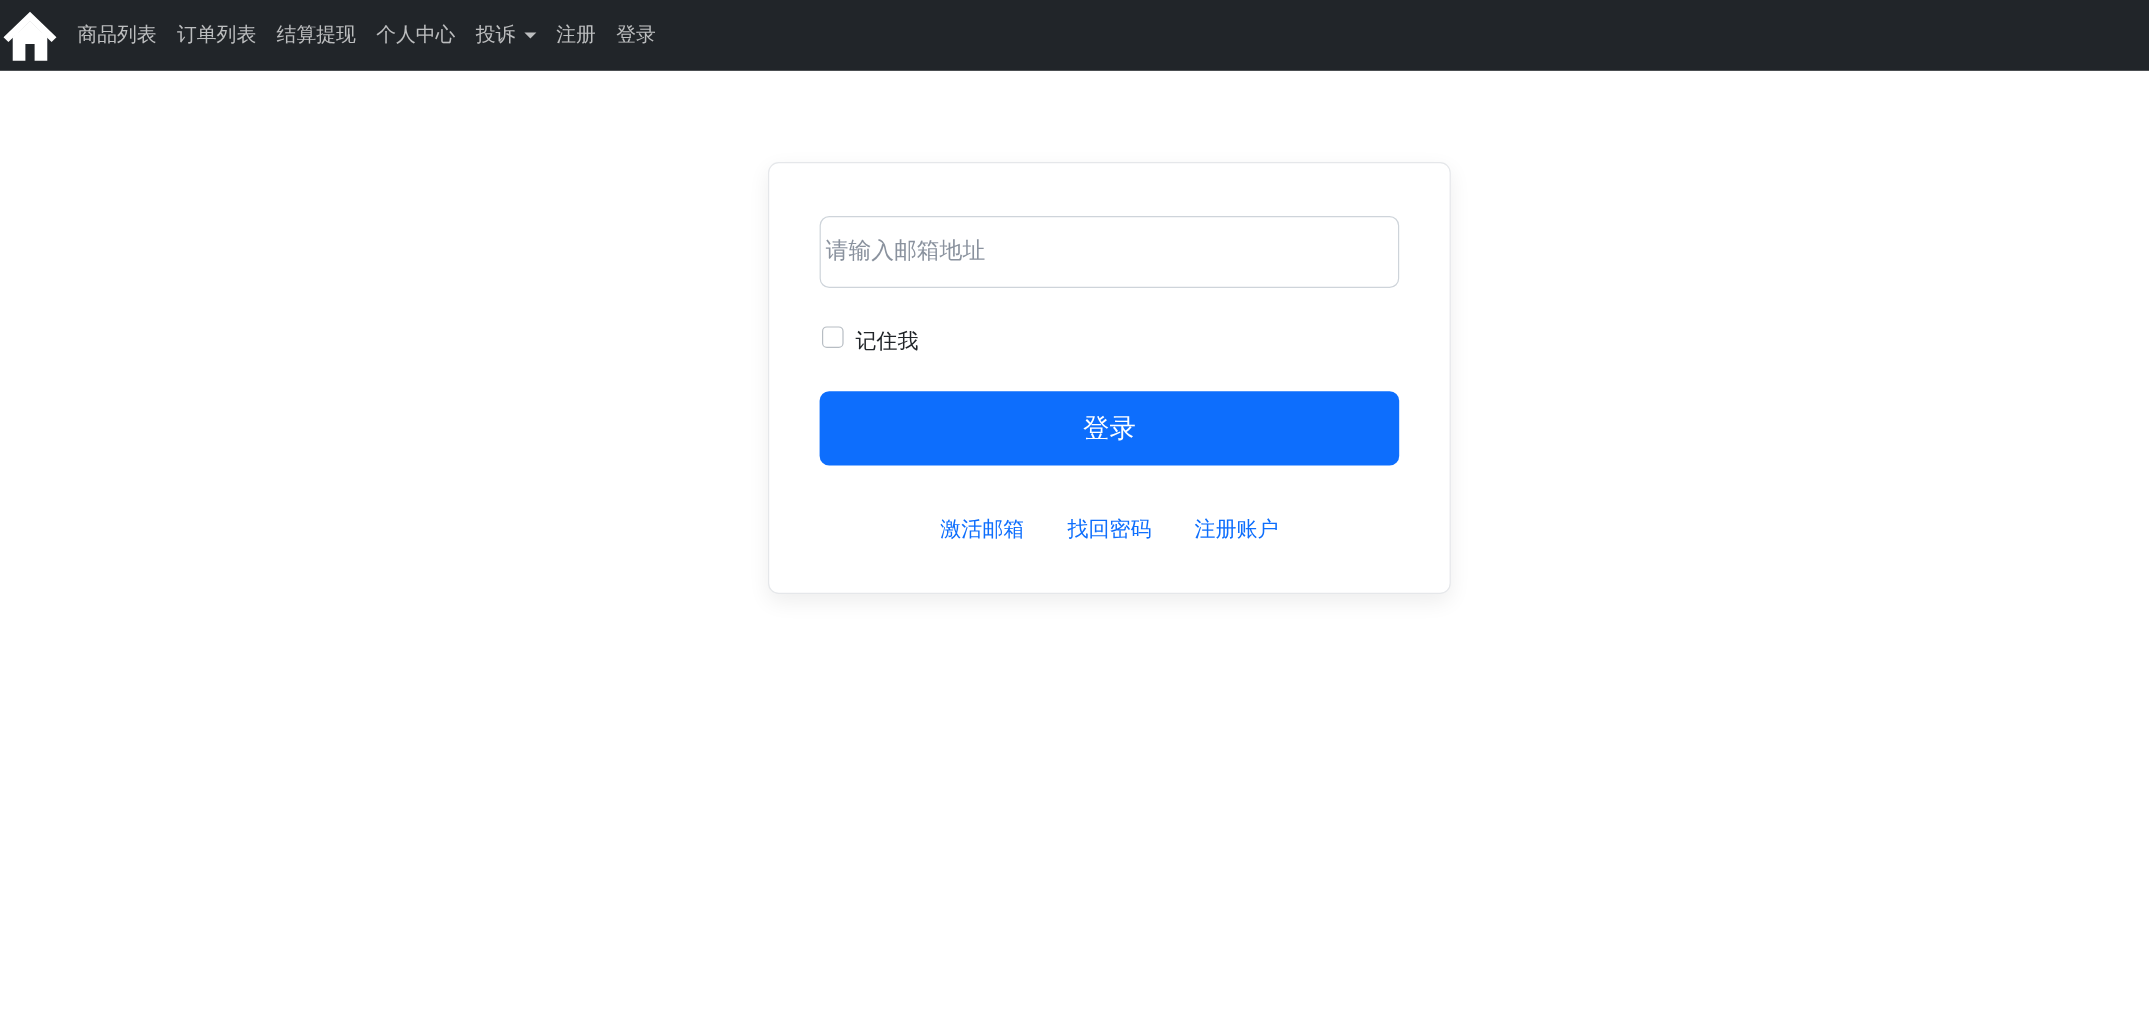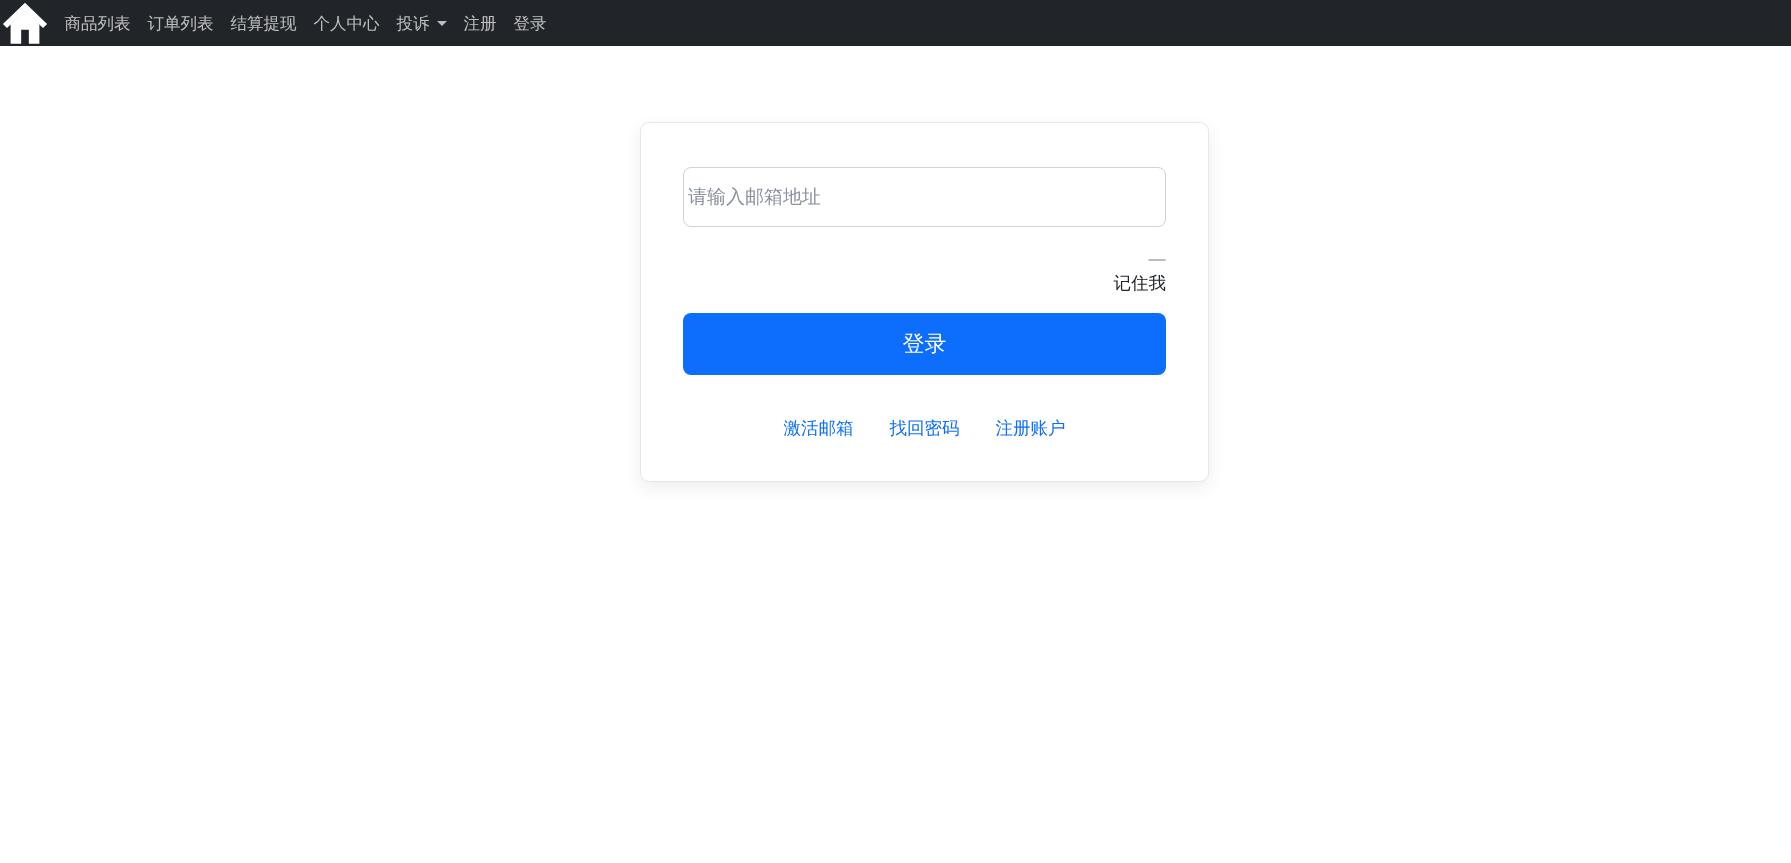--- a/index.html
+++ b/index.html
@@ -5,21 +5,21 @@
   * { box-sizing: border-box; }
   html, body {
     margin: 0; padding: 0;
     width: 1791px; height: 863px;
     background: #ffffff;
     font-family: "Liberation Sans", "DejaVu Sans", sans-serif;
     color: #212529;
   }
   
   .navbar {
-    height: 46px;
+    height: 59px;
     background: #212529;
     display: flex;
     align-items: center;
     padding: 0 16px 0 0;
   }
   .brand {
     display: flex; align-items: center; justify-content: center;
     width: 50px; height: 63px;
     margin-right: 6px;
     cursor: pointer;
@@ -83,25 +83,24 @@
     font-size: 19px;
     color: #212529;
     background: #fff;
     border: 1px solid #ced4da;
     border-radius: 8px;
     outline: none;
     font-family: inherit;
   }
   .form-control::placeholder { color: #8a929e; }
   .check-row {
-    display: flex; align-items: flex-end;
+    display: flex; align-items: flex-start;
     gap: 10px;
     margin: 0 0 28px 2px;
     height: 26px;
-    flex-direction: column;
   }
   .checkbox {
     appearance: none;
     -webkit-appearance: none;
     width: 18px; height: 18px;
     margin: 0;
     border: 1px solid #b7bdc3;
     border-radius: 4px;
     background: #fff;
     cursor: pointer;

